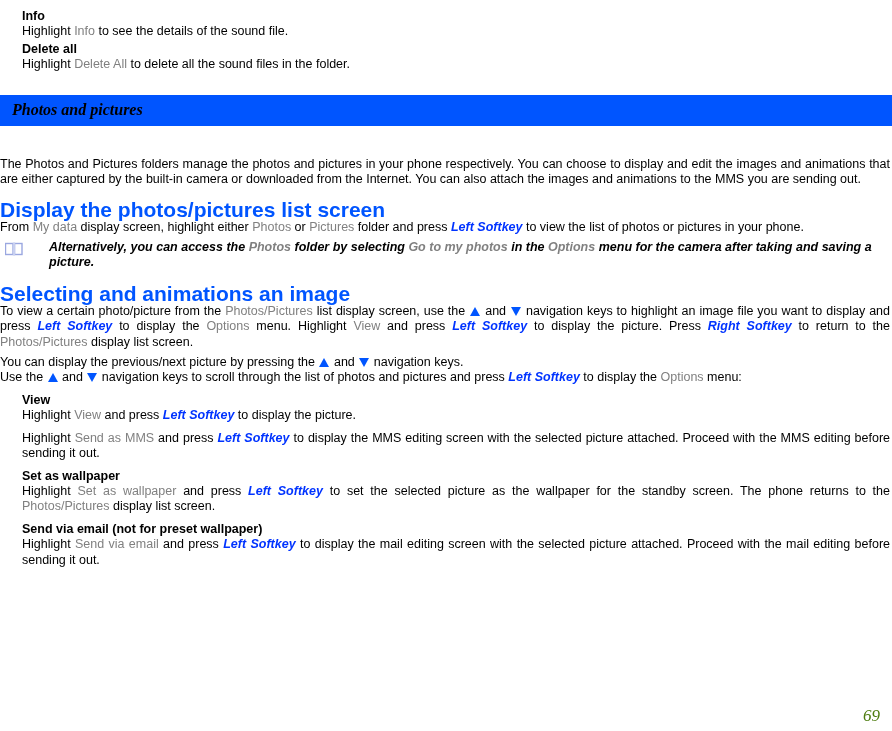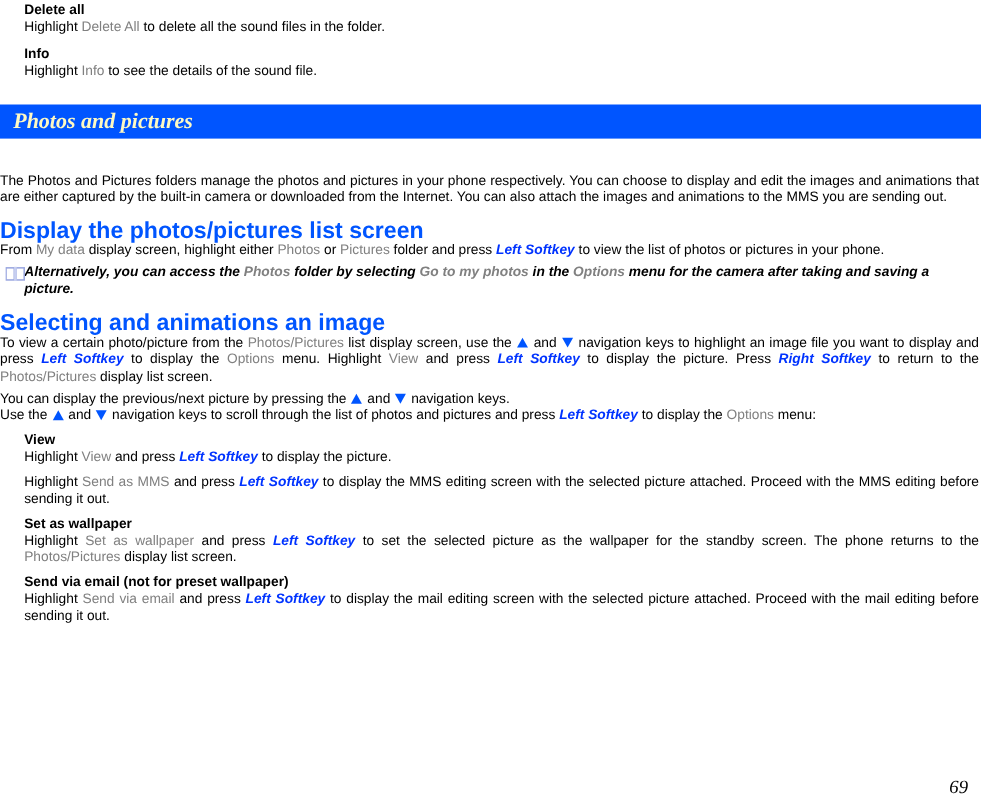--- a/index.html
+++ b/index.html
@@ -48,25 +48,25 @@
   .subitem { margin-left: 22px; }
   .subitem-title {
     font-weight: bold;
     font-size: 12.5px;
     margin-top: 9px;
   }
   .subitem-body { margin-top: 0px; }
 
   .banner {
     background: #0055ff;
-    color: #fef9c3;
+    color: #000000;
     font-family: "Liberation Serif", serif;
     font-style: italic;
     font-weight: bold;
-    font-size: 20px;
+    font-size: 16px;
     line-height: 26px;
     padding: 2px 0 3px 12px;
     margin-top: 22px;
     width: 880px;
   }
 
   .intro {
     margin-top: 31px;
     text-align: justify;
     width: 890px;
@@ -79,21 +79,21 @@
     margin: 14px 0 1px 0;
     line-height: 18px;
   }
 
   .para { margin: 0; }
   .para.just { text-align: justify; width: 890px; }
 
   .note {
     position: relative;
     margin: 4px 0 0 0;
-    padding-left: 22px;
+    padding-left: 49px;
     font-weight: bold;
     font-style: italic;
     line-height: 15.5px;
   }
   .note .ui { font-weight: bold; font-style: italic; }
   .book-icon {
     position: absolute;
     left: 5px;
     top: 2px;
     width: 18px;
@@ -105,37 +105,37 @@
   .opt-title { font-weight: bold; }
   .opt-body  { text-align: justify; width: 868px; }
 
   .pagenum {
     position: absolute;
     right: 12px;
     bottom: 8px;
     font-family: "Liberation Serif", serif;
     font-style: italic;
     font-size: 17px;
-    color: #000000;
+    color: #4d7c0f;
   }
 </style>
 </head>
 <body>
 
 <div class="page">
   <div class="content">
 
     <div class="subitem">
-      <div class="subitem-title" style="margin-top:2px;">Delete all</div>
-      <div class="subitem-body"><span>Highlight </span><span class="ui">Delete All</span><span> to delete all the sound files in the folder.</span></div>
+      <div class="subitem-title">Info</div>
+      <div class="subitem-body"><span>Highlight </span><span class="ui">Info</span><span> to see the details of the sound file.</span></div>
     </div>
 
     <div class="subitem">
-      <div class="subitem-title">Info</div>
-      <div class="subitem-body"><span>Highlight </span><span class="ui">Info</span><span> to see the details of the sound file.</span></div>
+      <div class="subitem-title" style="margin-top:2px;">Delete all</div>
+      <div class="subitem-body"><span>Highlight </span><span class="ui">Delete All</span><span> to delete all the sound files in the folder.</span></div>
     </div>
 
     <div class="banner">
       <span>Photos and pictures</span>
     </div>
 
     <div class="intro">The Photos and Pictures folders manage the photos and pictures in your phone respectively. You can choose to display and edit the images and animations that are either captured by the built-in camera or downloaded from the Internet. You can also attach the images and animations to the MMS you are sending out.</div>
 
     <h2 class="head">Display the photos/pictures list screen</h2>
     <div class="para just"><span>From </span><span class="ui">My data</span><span> display screen, highlight either </span><span class="ui">Photos</span><span> or </span><span class="ui">Pictures</span><span> folder and press </span><span class="sk">Left Softkey</span><span> to view the list of photos or pictures in your phone.</span></div>

